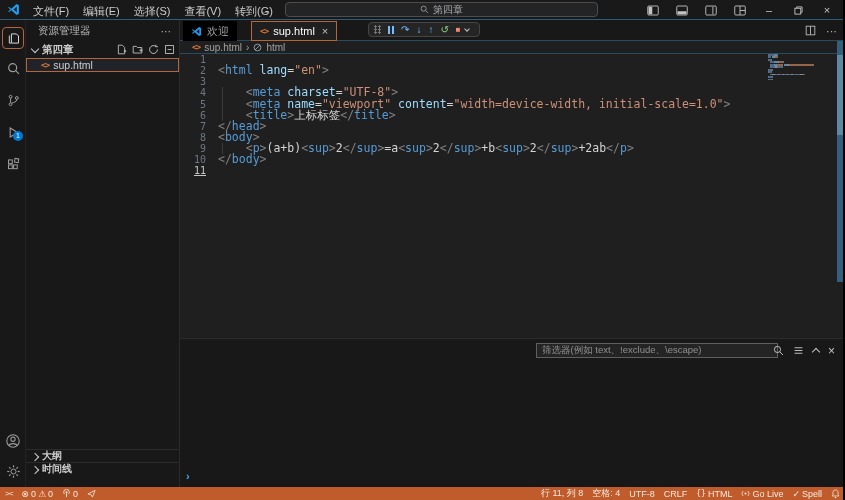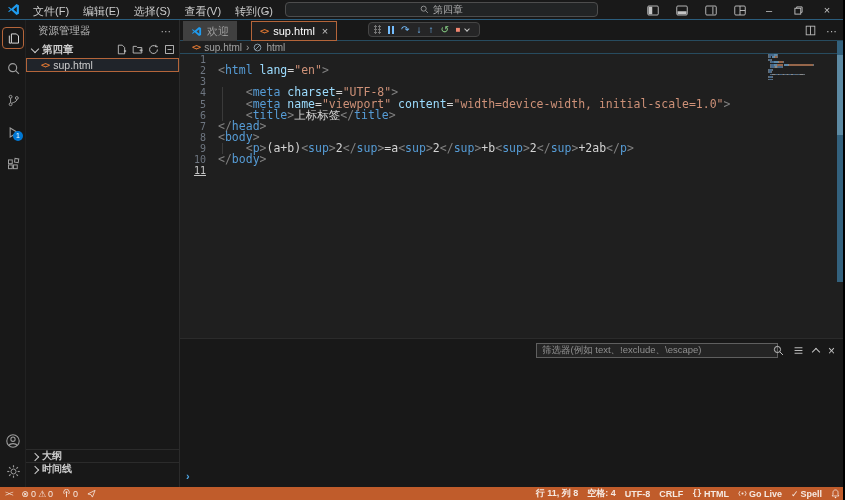--- a/index.html
+++ b/index.html
@@ -33,21 +33,21 @@
   .chev { width:6px; height:6px; border-right:1px solid #cccccc; border-bottom:1px solid #cccccc; transform:rotate(45deg); margin:0 4px 2px 2px; }
   .chev.r { transform:rotate(-45deg); margin:2px 4px 0 2px; }
   .sb-file { height:14px; margin-top:1px; display:flex; align-items:center; padding-left:14px; gap:4px; font-size:10.5px; color:#cccccc; border:1px solid #b4653a; background:#20242a; }
   .ficon { font-family:"DejaVu Sans Mono",monospace; font-size:8.5px; font-weight:bold; color:#e37933; letter-spacing:-1px; }
   .sb-bottomsecs { position:absolute; left:0; bottom:12px; width:100%; }
   .sb-bsec { height:13px; border-top:1px solid #2b2b2b; display:flex; align-items:center; padding:0 4px; font-size:10px; font-weight:bold; color:#cccccc; }
 
   
   .editor { position:absolute; left:180px; top:20px; width:663px; height:318px; background:#1f1f1f; }
   .tabbar { position:absolute; left:0; top:0; width:100%; height:21px; background:#181818; border-bottom:1px solid #274b5f; }
-  .tab { position:absolute; top:1px; height:20px; display:flex; align-items:center; gap:5px; padding:0 8px; font-size:11px; color:#9d9d9d; background:#404040; }
+  .tab { position:absolute; top:1px; height:20px; display:flex; align-items:center; gap:5px; padding:0 8px; font-size:11px; color:#9d9d9d; background:#000000; }
   .tab.active { color:#ffffff; background:#1f1f1f; border:1px solid #b4653a; }
   .tab .close { color:#c0c0c0; font-size:11px; margin-left:2px; }
   .tab-acts { position:absolute; right:6px; top:0; height:21px; display:flex; align-items:center; gap:10px; color:#c0c0c0; }
   .dbgbar { position:absolute; left:188px; top:2px; width:112px; height:15px; background:#252526; border:1px solid #454545; border-radius:4px; display:flex; align-items:center; gap:7px; padding:0 5px; }
   .grip { width:7px; height:9px; background:
       radial-gradient(circle 1px at 1.5px 1.5px,#777 1px,transparent 1.2px),
       radial-gradient(circle 1px at 5.5px 1.5px,#777 1px,transparent 1.2px),
       radial-gradient(circle 1px at 1.5px 4.5px,#777 1px,transparent 1.2px),
       radial-gradient(circle 1px at 5.5px 4.5px,#777 1px,transparent 1.2px),
       radial-gradient(circle 1px at 1.5px 7.5px,#777 1px,transparent 1.2px),
@@ -85,21 +85,21 @@
   .panel-acts { position:absolute; right:8px; top:4px; display:flex; gap:9px; align-items:center; height:15px; }
   .pa { color:#c5c5c5; display:flex; align-items:center; }
   .chev-up { width:6px; height:6px; border-left:1px solid #c5c5c5; border-top:1px solid #c5c5c5; transform:rotate(45deg); margin-top:3px; }
   .x-glyph { font-size:12px; color:#c5c5c5; line-height:1; }
   .repl-prompt { position:absolute; left:6px; bottom:5px; color:#4fa8e8; font-size:11px; font-weight:bold; }
 
   
   .statusbar { position:absolute; left:0; bottom:0; width:845px; height:13px; background:#c05c2b; color:#f5e9e2; display:flex; align-items:center; font-size:9px; padding:0 5px; }
   .sb-item { display:flex; align-items:center; gap:2px; margin-right:9px; white-space:nowrap; }
   .sb-right { margin-left:auto; display:flex; align-items:center; }
-  .sb-right .sb-item { margin-right:0; margin-left:9px;font-weight:bold; }
+  .sb-right .sb-item { margin-right:0; margin-left:9px; }
   .remote { font-size:8px; font-style:italic; letter-spacing:-1px; }
   .sb-sym { font-size:9px; }
   .curly { font-family:"DejaVu Sans Mono",monospace; font-size:8px; }
 
   
   .watermark { position:absolute; right:4px; bottom:4px; font-size:14px; color:rgba(255,255,255,0.82); z-index:50; text-shadow:0 0 2px rgba(0,0,0,0.3); }
 
   .edge { position:absolute; right:0; top:0; width:2px; height:500px; background:#000; z-index:60; }
 </style>
 </head>

